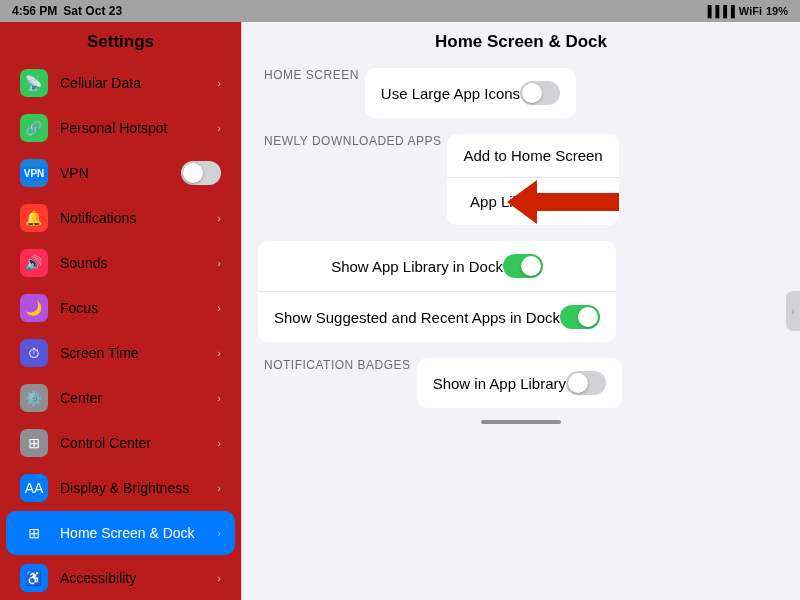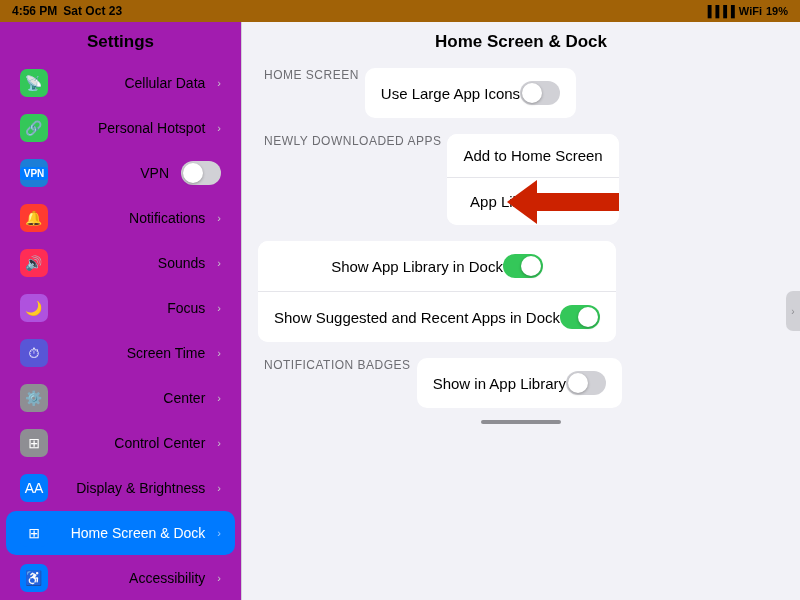--- a/index.html
+++ b/index.html
@@ -8,21 +8,21 @@
       background: #f2f2f7;
       width: 800px;
       height: 600px;
       overflow: hidden;
       display: flex;
       flex-direction: column;
     }
 
     
     .status-bar {
-      background: #a16207;
+      background: #a3a3a3;
       display: flex;
       justify-content: space-between;
       align-items: center;
       padding: 4px 12px;
       font-size: 12px;
       font-weight: 600;
       height: 22px;
     }
     .status-left { display: flex; align-items: center; gap: 6px; }
     .status-right { display: flex; align-items: center; gap: 4px; font-size: 11px; }
@@ -30,21 +30,21 @@
     
     .app-container {
       display: flex;
       flex: 1;
       overflow: hidden;
     }
 
     
     .sidebar {
       width: 242px;
-      background: #a21caf;
+      background: #b91c1c;
       border-right: 1px solid #d1d1d6;
       display: flex;
       flex-direction: column;
       overflow-y: auto;
       flex-shrink: 0;
     }
     .sidebar-title {
       font-size: 17px;
       font-weight: 600;
       text-align: center;
@@ -80,21 +80,20 @@
       align-items: center;
       justify-content: center;
       font-size: 15px;
       flex-shrink: 0;
       color: white;
     }
     .item-label {
       font-size: 14px;
       color: #000;
       flex: 1;
-      text-align: right;
     }
     .item-chevron {
       font-size: 11px;
       color: #c7c7cc;
     }
 
     
     .toggle {
       width: 40px;
       height: 24px;

